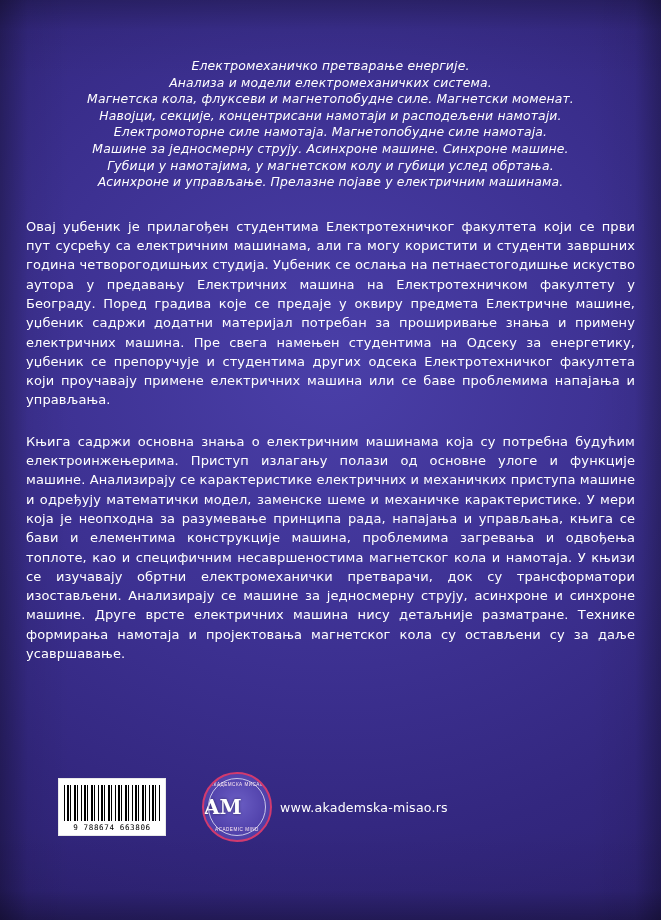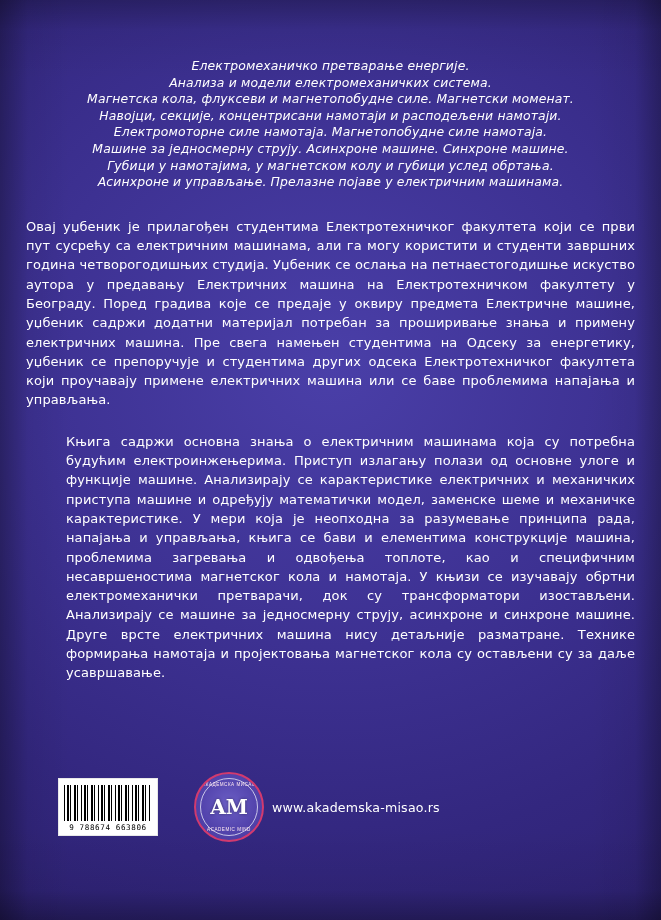--- a/index.html
+++ b/index.html
@@ -63,37 +63,37 @@
   .blurb {
     color: #ffffff;
     font-size: 13.0px;
     line-height: 19.3px;
     text-align: justify;
     text-justify: inter-word;
     letter-spacing: 0.1px;
     margin: 0;
   }
   #paragraph-1 { margin-top: 26px; }
-  #paragraph-2 { margin-top: 22px; margin-left: 40px; }
+  #paragraph-2 { margin-top: 22px; }
 
   
   #cover-footer {
     position: absolute;
     left: 0;
     right: 0;
     bottom: 78px;
     z-index: 3;
     display: flex;
     align-items: center;
     padding: 0 58px;
     box-sizing: border-box;
   }
 
   #barcode {
-    width: 100px;
+    width: 108px;
     background: #ffffff;
     padding: 6px 5px 2px 5px;
     box-sizing: border-box;
     border: 1px solid #e8e8e8;
   }
   #barcode-bars {
     height: 36px;
     width: 100%;
     background-image: repeating-linear-gradient(
       to right,
@@ -116,21 +116,21 @@
   #publisher-seal {
     width: 66px;
     height: 66px;
     border-radius: 50%;
     margin-left: 36px;
     position: relative;
     background: radial-gradient(circle at 50% 45%, #6b5ec4 0%, #5344ad 55%, #46379b 100%);
     border: 2px solid #d23a6e;
     display: flex;
     align-items: center;
-    justify-content: center;
+    justify-content: flex-start;
     flex: none;
     overflow: hidden;
   }
   #publisher-seal .seal-ring {
     position: absolute;
     inset: 4px;
     border-radius: 50%;
     border: 1px solid #c9c6e8;
   }
   #seal-text-top, #seal-text-bottom {

